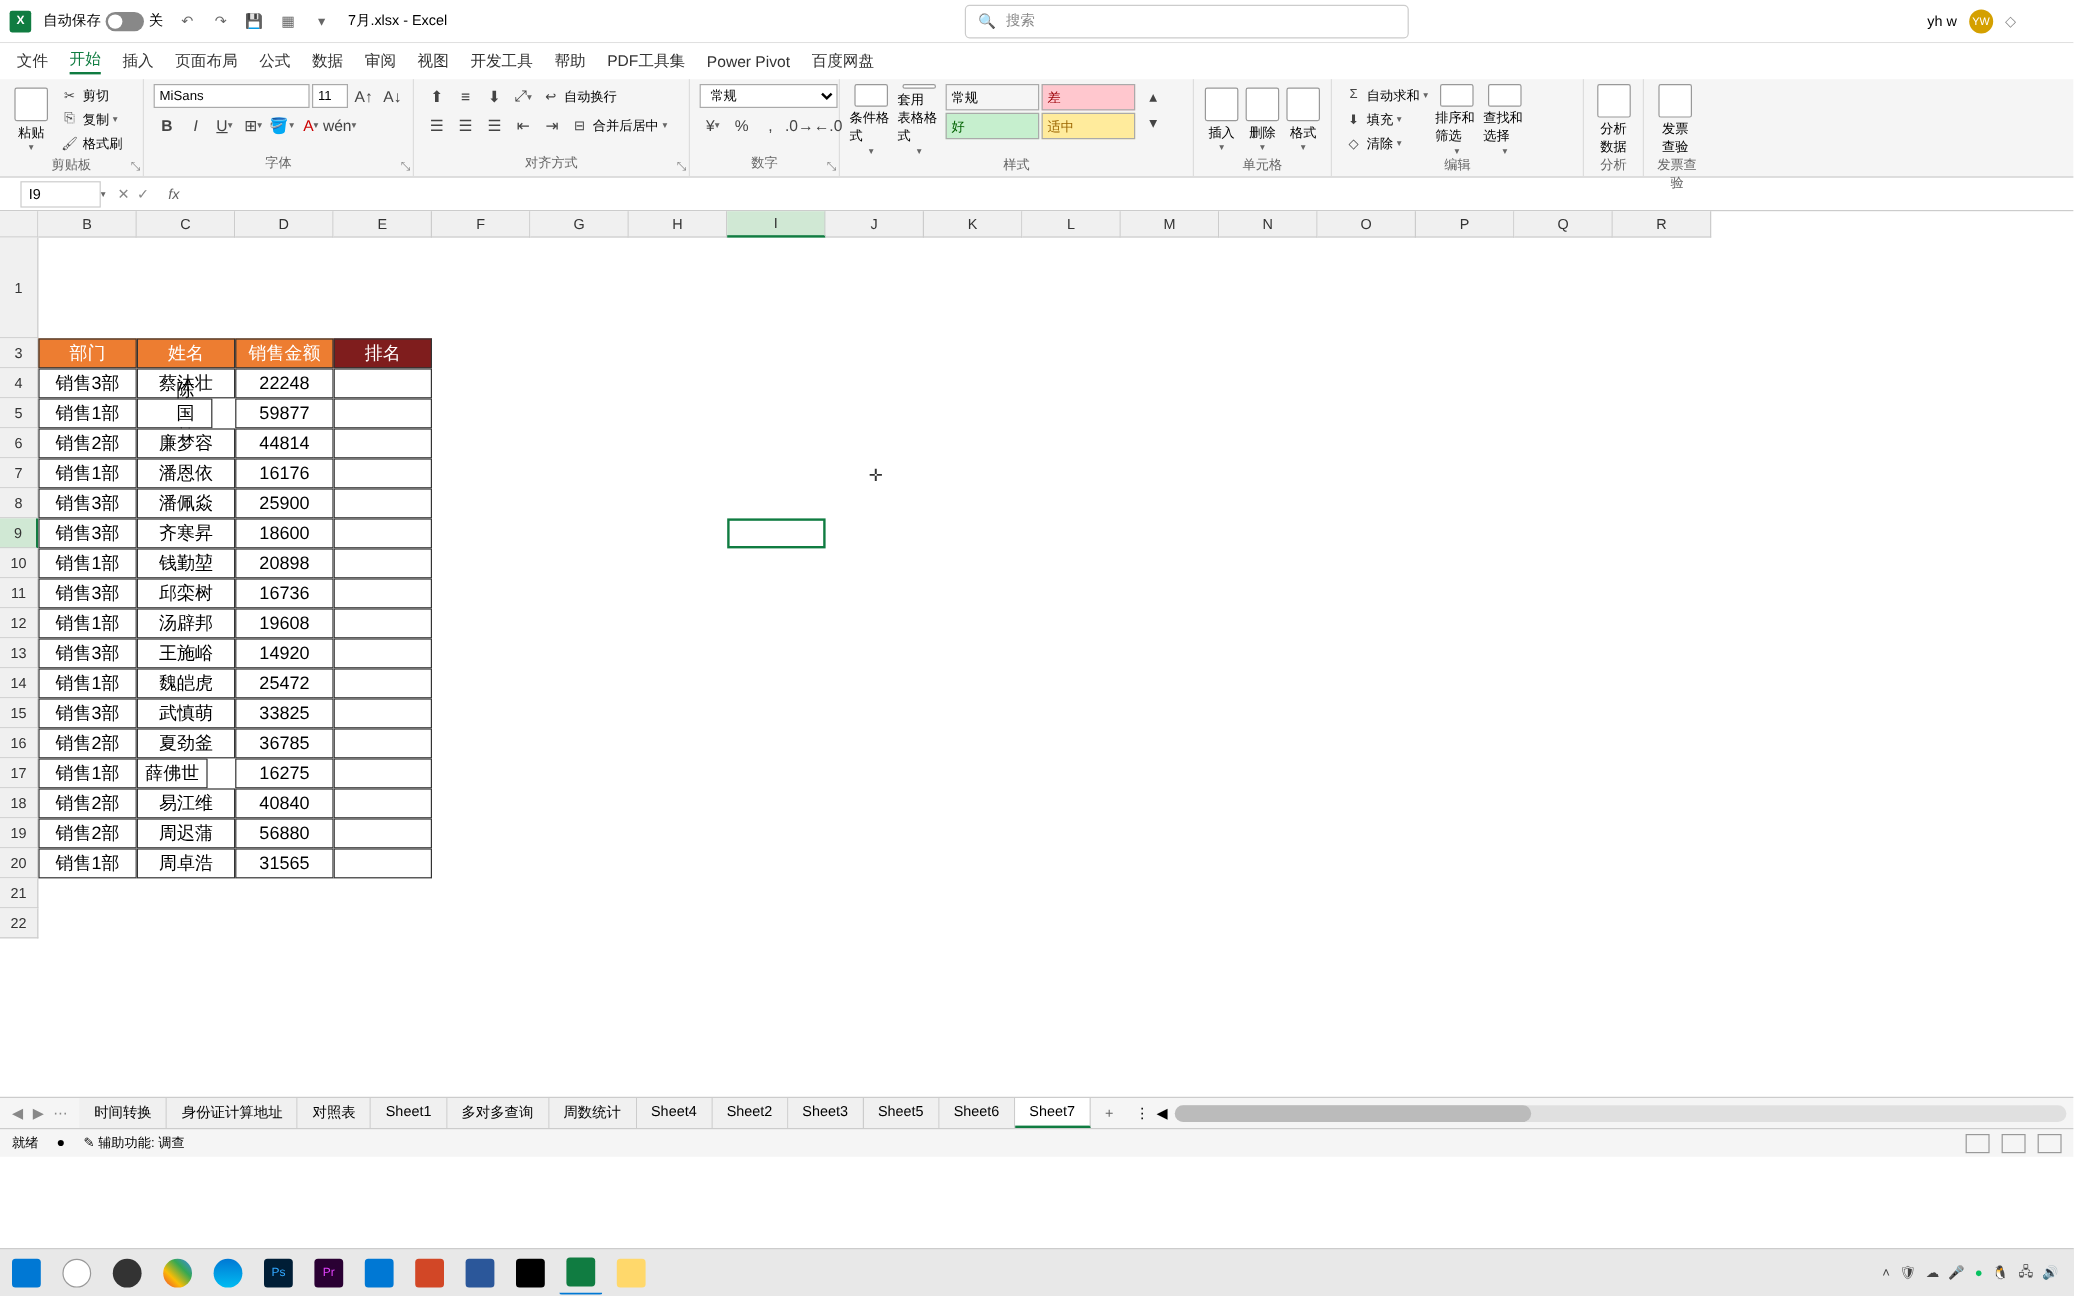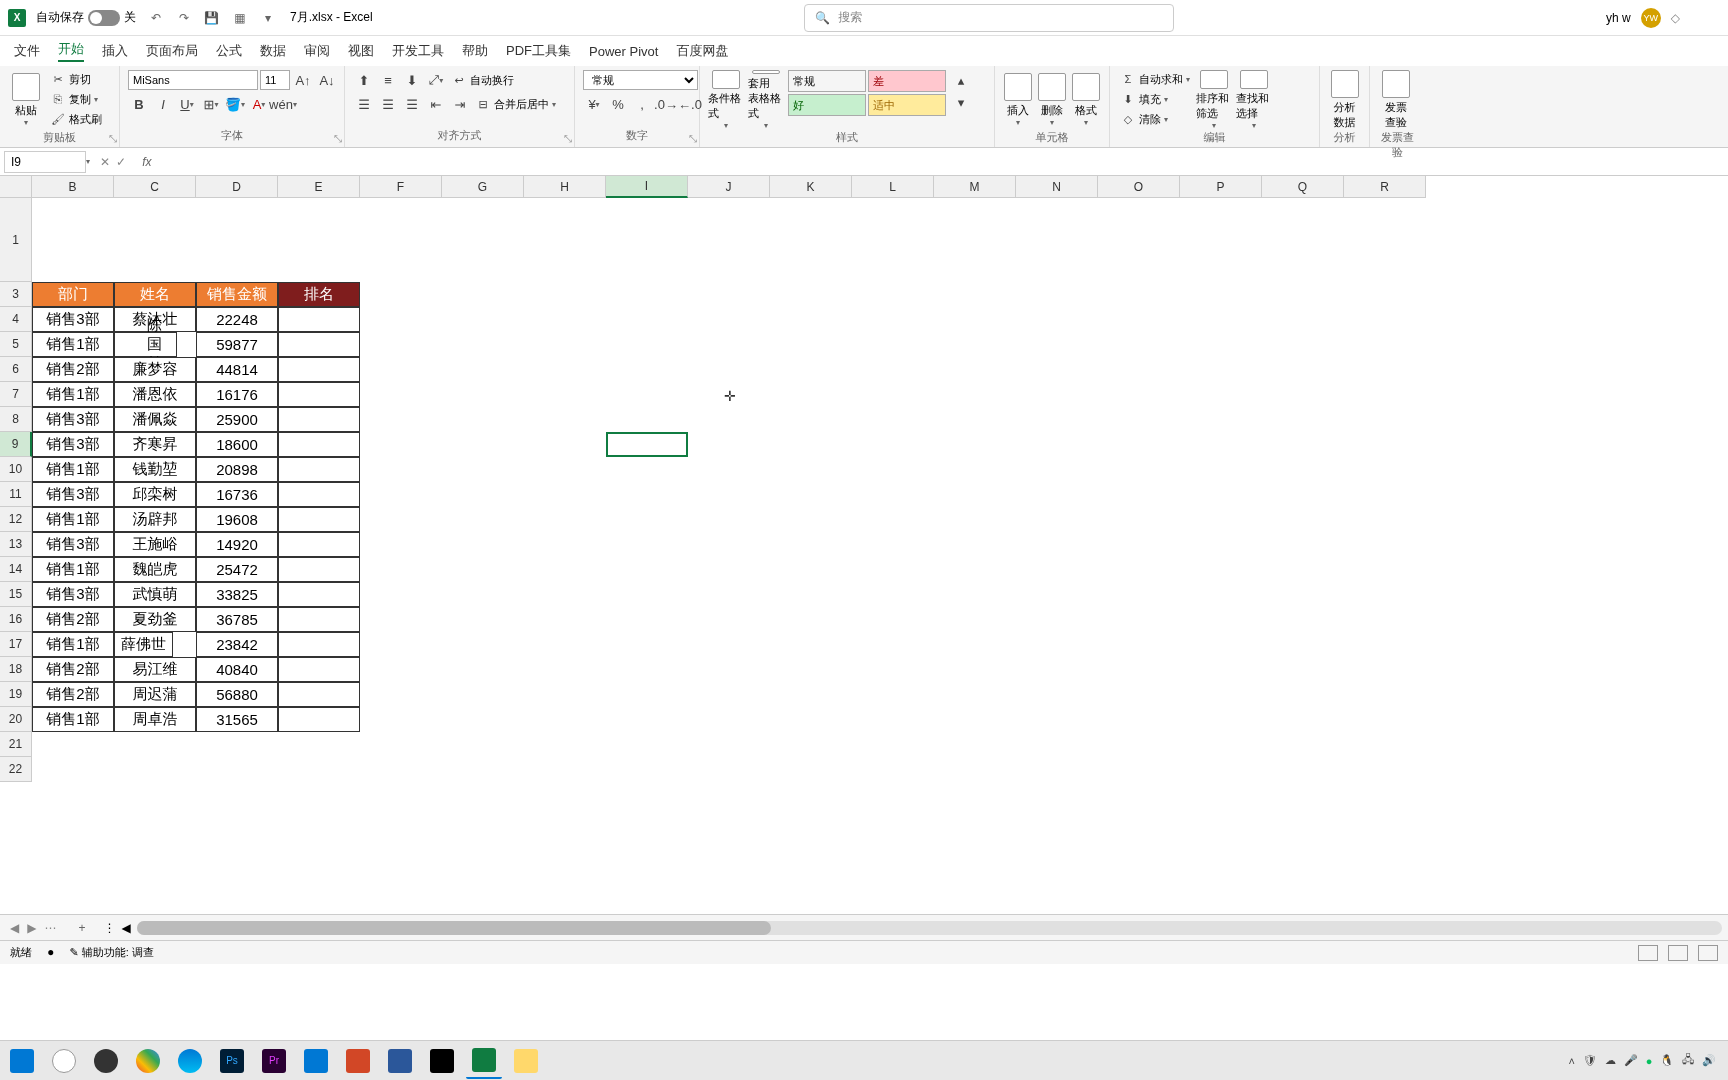--- a/index.html
+++ b/index.html
@@ -41,21 +41,21 @@
 .icon-btn { width: 22px; height: 20px; display: flex; align-items: center; justify-content: center; cursor: pointer; color: #444; font-size: 13px; }
 .launcher { position: absolute; bottom: 2px; right: 2px; font-size: 10px; color: #888; cursor: pointer; }
 .style-gallery { display: flex; gap: 2px; }
 .style-cell { width: 78px; height: 22px; border: 1px solid #aaa; display: flex; align-items: center; padding: 0 4px; font-size: 11px; }
 .style-good { background: #c6efce; color: #006100; }
 .style-bad { background: #ffc7ce; color: #9c0006; }
 .style-neutral { background: #ffeb9c; color: #9c6500; }
 
 
 .formula-bar { height: 28px; display: flex; align-items: center; border-bottom: 1px solid #ccc; }
-.name-box { width: 82px; height: 22px; border: 1px solid #ccc; margin-left: 4px; padding: 0 6px; display: flex; align-items: center; font-size: 12px; }
+.name-box { width: 67px; height: 22px; border: 1px solid #ccc; margin-left: 17px; padding: 0 6px; display: flex; align-items: center; font-size: 12px; }
 .fb-btns { display: flex; gap: 6px; padding: 0 10px; color: #888; }
 .fx { font-style: italic; color: #666; padding: 0 6px; }
 .formula-input { flex: 1; height: 22px; border: none; padding: 0 4px; }
 
 
 .grid-area { display: flex; height: 716px; }
 .corner { width: 32px; height: 22px; background: #f0f0f0; border-right: 1px solid #ccc; border-bottom: 1px solid #ccc; }
 .col-headers { display: flex; height: 22px; }
 .col-h { background: #f0f0f0; border-right: 1px solid #ccc; border-bottom: 1px solid #ccc; display: flex; align-items: center; justify-content: center; font-size: 12px; color: #333; }
 .col-h.sel { background: #d0e8d4; border-bottom: 2px solid #107c41; }
@@ -450,21 +450,21 @@
         <div class="cell td" style="left: 0px; top: 384px; width: 82px; height: 25px;">销售3部</div>
         <div class="cell td" style="left: 82px; top: 384px; width: 82px; height: 25px;">武慎萌</div>
         <div class="cell td" style="left: 164px; top: 384px; width: 82px; height: 25px;">33825</div>
         <div class="cell td" style="left: 246px; top: 384px; width: 82px; height: 25px;"></div>
         <div class="cell td" style="left: 0px; top: 409px; width: 82px; height: 25px;">销售2部</div>
         <div class="cell td" style="left: 82px; top: 409px; width: 82px; height: 25px;">夏劲釜</div>
         <div class="cell td" style="left: 164px; top: 409px; width: 82px; height: 25px;">36785</div>
         <div class="cell td" style="left: 246px; top: 409px; width: 82px; height: 25px;"></div>
         <div class="cell td" style="left: 0px; top: 434px; width: 82px; height: 25px;">销售1部</div>
         <div class="cell td" style="left: 82px; top: 434px; width: 59px; height: 25px;">薛佛世</div>
-        <div class="cell td" style="left: 164px; top: 434px; width: 82px; height: 25px;">23842</div>
+        <div class="cell td" style="left: 164px; top: 434px; width: 82px; height: 25px;">16275</div>
         <div class="cell td" style="left: 246px; top: 434px; width: 82px; height: 25px;"></div>
         <div class="cell td" style="left: 0px; top: 459px; width: 82px; height: 25px;">销售2部</div>
         <div class="cell td" style="left: 82px; top: 459px; width: 82px; height: 25px;">易江维</div>
         <div class="cell td" style="left: 164px; top: 459px; width: 82px; height: 25px;">40840</div>
         <div class="cell td" style="left: 246px; top: 459px; width: 82px; height: 25px;"></div>
         <div class="cell td" style="left: 0px; top: 484px; width: 82px; height: 25px;">销售2部</div>
         <div class="cell td" style="left: 82px; top: 484px; width: 82px; height: 25px;">周迟蒲</div>
         <div class="cell td" style="left: 164px; top: 484px; width: 82px; height: 25px;">56880</div>
         <div class="cell td" style="left: 246px; top: 484px; width: 82px; height: 25px;"></div>
         <div class="cell td" style="left: 0px; top: 509px; width: 82px; height: 25px;">销售1部</div>
@@ -476,20 +476,34 @@
       </div>
   </div>
 </div>
 
 <div class="sheet-bar">
   <div class="sheet-nav">
     <span>◀</span>
     <span>▶</span>
     <span>⋯</span>
   </div>
+  <div class="sheet-tabs" id="sheet-tabs">
+      <div class="sheet-tab">时间转换</div>
+      <div class="sheet-tab">身份证计算地址</div>
+      <div class="sheet-tab">对照表</div>
+      <div class="sheet-tab">Sheet1</div>
+      <div class="sheet-tab">多对多查询</div>
+      <div class="sheet-tab">周数统计</div>
+      <div class="sheet-tab">Sheet4</div>
+      <div class="sheet-tab">Sheet2</div>
+      <div class="sheet-tab">Sheet3</div>
+      <div class="sheet-tab">Sheet5</div>
+      <div class="sheet-tab">Sheet6</div>
+      <div class="sheet-tab active">Sheet7</div>
+    </div>
   <div class="sheet-add">+</div>
   <div class="sheet-scroll">
     <span>⋮</span>
     <span>◀</span>
     <div class="h-scroll">
         <div class="h-thumb"></div>
       </div>
   </div>
 </div>
 

